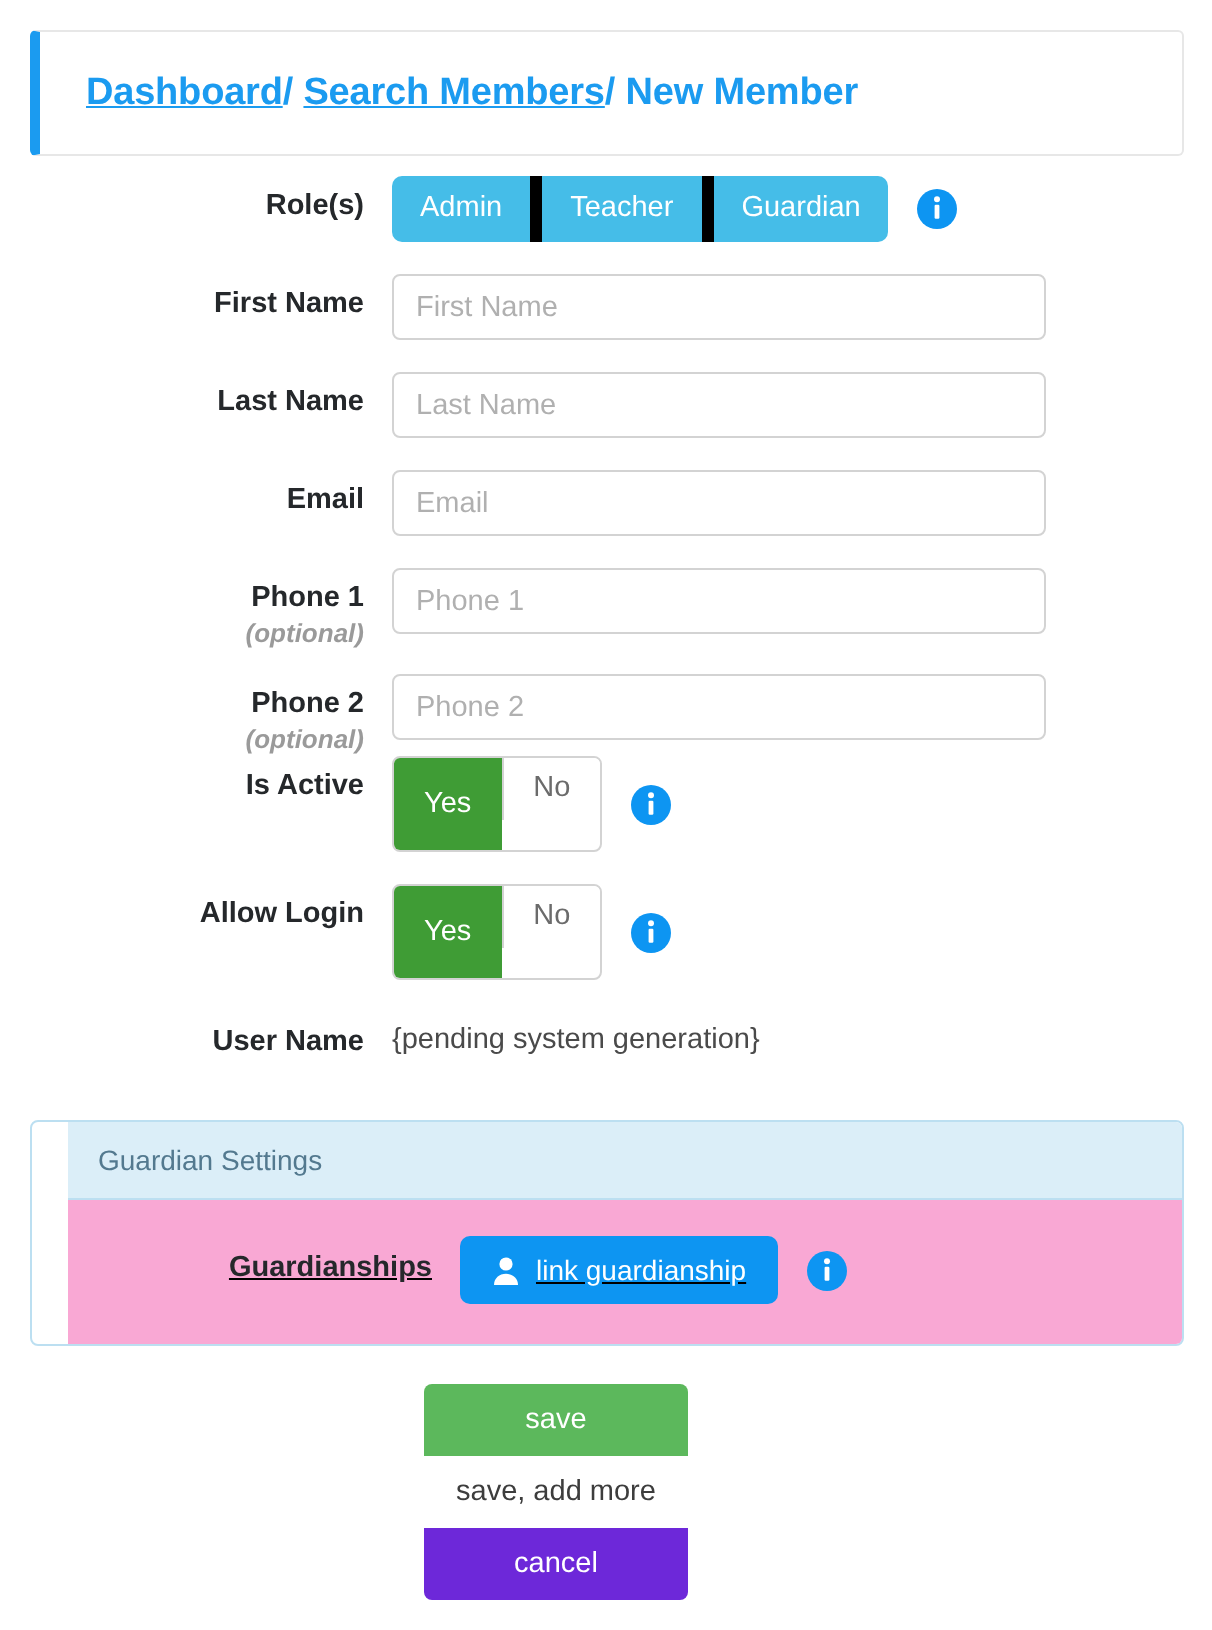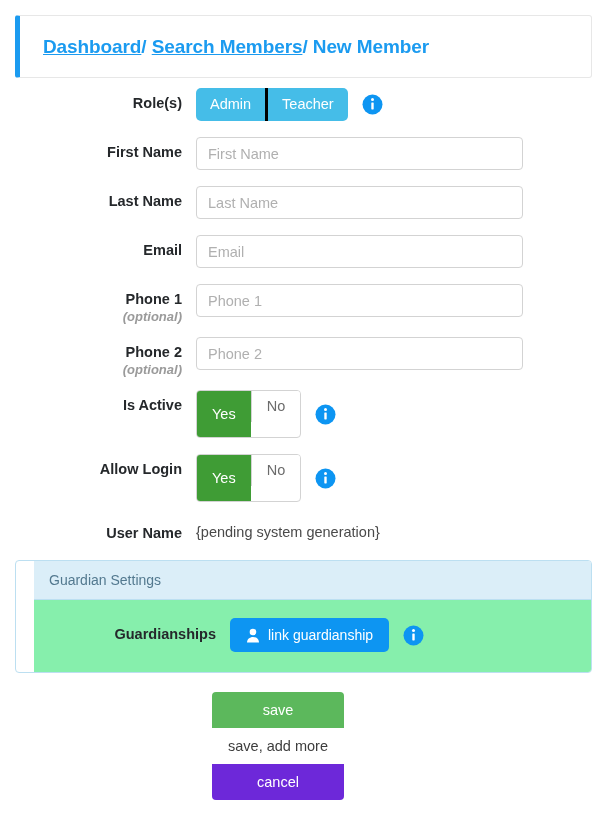--- a/index.html
+++ b/index.html
@@ -70,21 +70,21 @@
   .txt-input::placeholder { color:#b0b0b0; }
 
   
   .btn-group { display:inline-flex; border-radius:5px; overflow:hidden; }
   .role-btn {
     background:#45bde8; color:#fff;
     font-size:14.5px;
     padding: 0 14px; height:33px; line-height:33px;
     border:none; cursor:pointer;
     font-family:"Liberation Sans", sans-serif;
-    border-right:3px solid #000000;
+    border-right:6px solid #000000;
   }
   .role-btn:last-child { border-right:none; }
 
   
   .toggle { display:inline-flex; border-radius:4px; overflow:hidden; border:1px solid #d3d3d3; }
   .toggle .yes {
     background:#3f9c35; color:#fff; border:none;
     font-size:14.5px; padding:0 15px; height:46px; line-height:31px; cursor:pointer;
     font-family:"Liberation Sans", sans-serif;
   }
@@ -100,21 +100,21 @@
   
   .panel {
     position:absolute; left:15px; top:560px; width:577px;
     border:1px solid #bcdff1; border-radius:4px; overflow:hidden; background:#fff;padding-left:18px;
   }
   .panel-head {
     background:#dbeef8; color:#53798f;
     font-size:14px; padding:11px 15px;
     border-bottom:1px solid #bcdff1;
   }
-  .panel-body { padding:18px 0 20px 0; background:#86efac; }
+  .panel-body { padding:18px 0 20px 0; background:#f9a8d4;text-decoration:underline; }
   .panel-body .row { width:575px; }
   .panel-body .label-col { width:196px; flex:0 0 196px; padding-top:8px; }
 
   .link-btn {
     background:#0d95f2; color:#fff; border:none; border-radius:5px;
     height:34px; padding:0 16px;
     font-size:14px; cursor:pointer;
     display:inline-flex; align-items:center; gap:8px;
     font-family:"Liberation Sans", sans-serif;
   }
@@ -144,20 +144,21 @@
   <div class="form">
 
     <div class="row" style="margin-bottom:16px;">
       <div class="label-col">
         <span class="lbl">Role(s)</span>
       </div>
       <div class="field-col">
         <div class="btn-group">
           <button class="role-btn">Admin</button>
           <button class="role-btn">Teacher</button>
+          <button class="role-btn">Guardian</button>
         </div>
         <span class="info-icon">
           <svg width="21" height="21" viewBox="0 0 21 21">
               <circle cx="10.5" cy="10.5" r="10" fill="#0d95f2"></circle>
               <rect x="9.3" y="8.4" width="2.4" height="7" rx="0.6" fill="#fff"></rect>
               <circle cx="10.5" cy="5.6" r="1.5" fill="#fff"></circle>
             </svg>
         </span>
       </div>
     </div>
@@ -192,21 +193,21 @@
     <div class="row" style="margin-bottom:12px;">
       <div class="label-col">
         <span class="lbl">Phone 1</span>
         <span class="optional">(optional)</span>
       </div>
       <div class="field-col">
         <input class="txt-input" type="text" placeholder="Phone 1" style="">
       </div>
     </div>
 
-    <div class="row" style="margin-bottom:12px;justify-content:center;">
+    <div class="row" style="justify-content:center;">
       <div class="label-col">
         <span class="lbl">Phone 2</span>
         <span class="optional">(optional)</span>
       </div>
       <div class="field-col">
         <input class="txt-input" type="text" placeholder="Phone 2" style="">
       </div>
     </div>
 
     <div class="row" style="margin-bottom:16px;">

